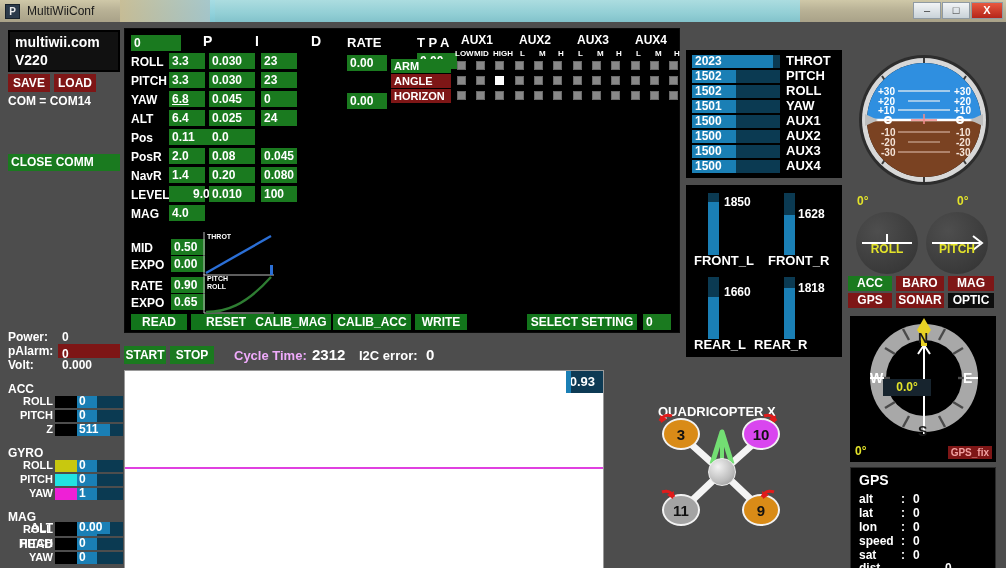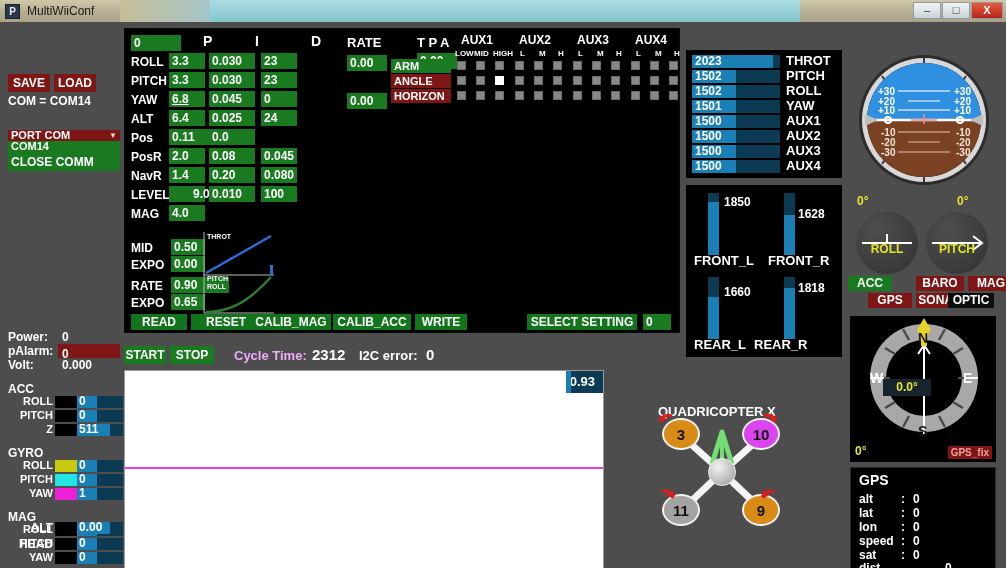--- a/index.html
+++ b/index.html
@@ -175,21 +175,21 @@
   }
   .knob-lbl { color: #e3e32a; font-weight: bold; font-size: 12px; position: absolute; top: 30px; }
   .deg-lbl { position: absolute; color: #e3e32a; font-weight: bold; font-size: 12px; }
 
   
   .sbadge {
     position: absolute; color: #fff; font-weight: bold; font-size: 12px; height: 15px;
     line-height: 15px; text-align: center;
   }
   .sb-on { background: #1a7a1f; }
-  .sb-off { background: #7e1616; margin-left: 20px; }
+  .sb-off { background: #7e1616; }
   .sb-black { background: #0d0d0d; }
 
   
   .compass-panel {
     position: absolute; left: 850px; top: 294px; width: 146px; height: 146px; background: #000;
   }
   .cdir {
     position: absolute; color: #1a1a1a; font-weight: bold; font-size: 14px;
   }
   .cdir.we { color: #fff; }
@@ -256,31 +256,28 @@
     <div class="tb-title">MultiWiiConf</div>
     <div class="tb-buttons">
       <div class="tb-btn">–</div>
       <div class="tb-btn">□</div>
       <div class="tb-btn close">X</div>
     </div>
   </div>
 
   <div class="app">
 
+    <div class="logo-box">
+      <div>multiwii.com</div>
+      <div>V220</div>
+    </div>
     <div class="btn btn-dark-red save-btn">SAVE</div>
     <div class="btn btn-dark-red load-btn">LOAD</div>
     <div class="com-label">COM = COM14</div>
 
-    <div class="portcom-box">
-      <div class="portcom-hdr">
-        <span>PORT COM</span>
-        <span class="portcom-arrow">▼</span>
-      </div>
-      <div class="portcom-val">COM14</div>
-    </div>
     <div class="closecomm">CLOSE COMM</div>
 
     <div class="pwr-row" style="left:8px;top:308px">Power:</div>
     <div class="pwr-row" style="left:62px;top:308px">0</div>
     <div class="pwr-row" style="left:8px;top:322px">pAlarm:</div>
     <div class="pAlarm-bar">
       <span>0</span>
     </div>
     <div class="pwr-row" style="left:8px;top:336px">Volt:</div>
     <div class="pwr-row" style="left:62px;top:336px">0.000</div>
@@ -435,21 +432,21 @@
         <svg width="72" height="44" viewBox="0 0 72 44">
           <line x1="1" y1="0" x2="1" y2="43" stroke="#bbb" stroke-width="1"></line>
           <line x1="1" y1="43" x2="71" y2="43" stroke="#bbb" stroke-width="1"></line>
           <polyline points="3,41 68,4" fill="none" stroke="#2b6fd6" stroke-width="2.4"></polyline>
           <rect x="67" y="33" width="3" height="10" fill="#2b6fd6"></rect>
         </svg>
         <div class="curve-lbl" style="left:4px;top:1px">THROT</div>
       </div>
 
       <div class="rowlbl" style="left:6px;top:250px">RATE</div>
-      <div class="gfield" style="left:46px;top:248px;width:58px">0.90</div>
+      <div class="gfield" style="left:46px;top:248px;width:34px">0.90</div>
       <div class="rowlbl" style="left:6px;top:267px">EXPO</div>
       <div class="gfield" style="left:46px;top:265px;width:34px">0.65</div>
 
       <div class="curve-box" style="left:78px;top:245px;width:72px;height:42px">
         <svg width="72" height="42" viewBox="0 0 72 42">
           <line x1="1" y1="0" x2="1" y2="39" stroke="#bbb" stroke-width="1"></line>
           <line x1="1" y1="39" x2="71" y2="39" stroke="#bbb" stroke-width="1"></line>
           <path d="M3,38 C22,38 42,32 68,3" fill="none" stroke="#2e7d32" stroke-width="2.4"></path>
         </svg>
         <div class="curve-lbl" style="left:4px;top:1px">PITCH</div>

